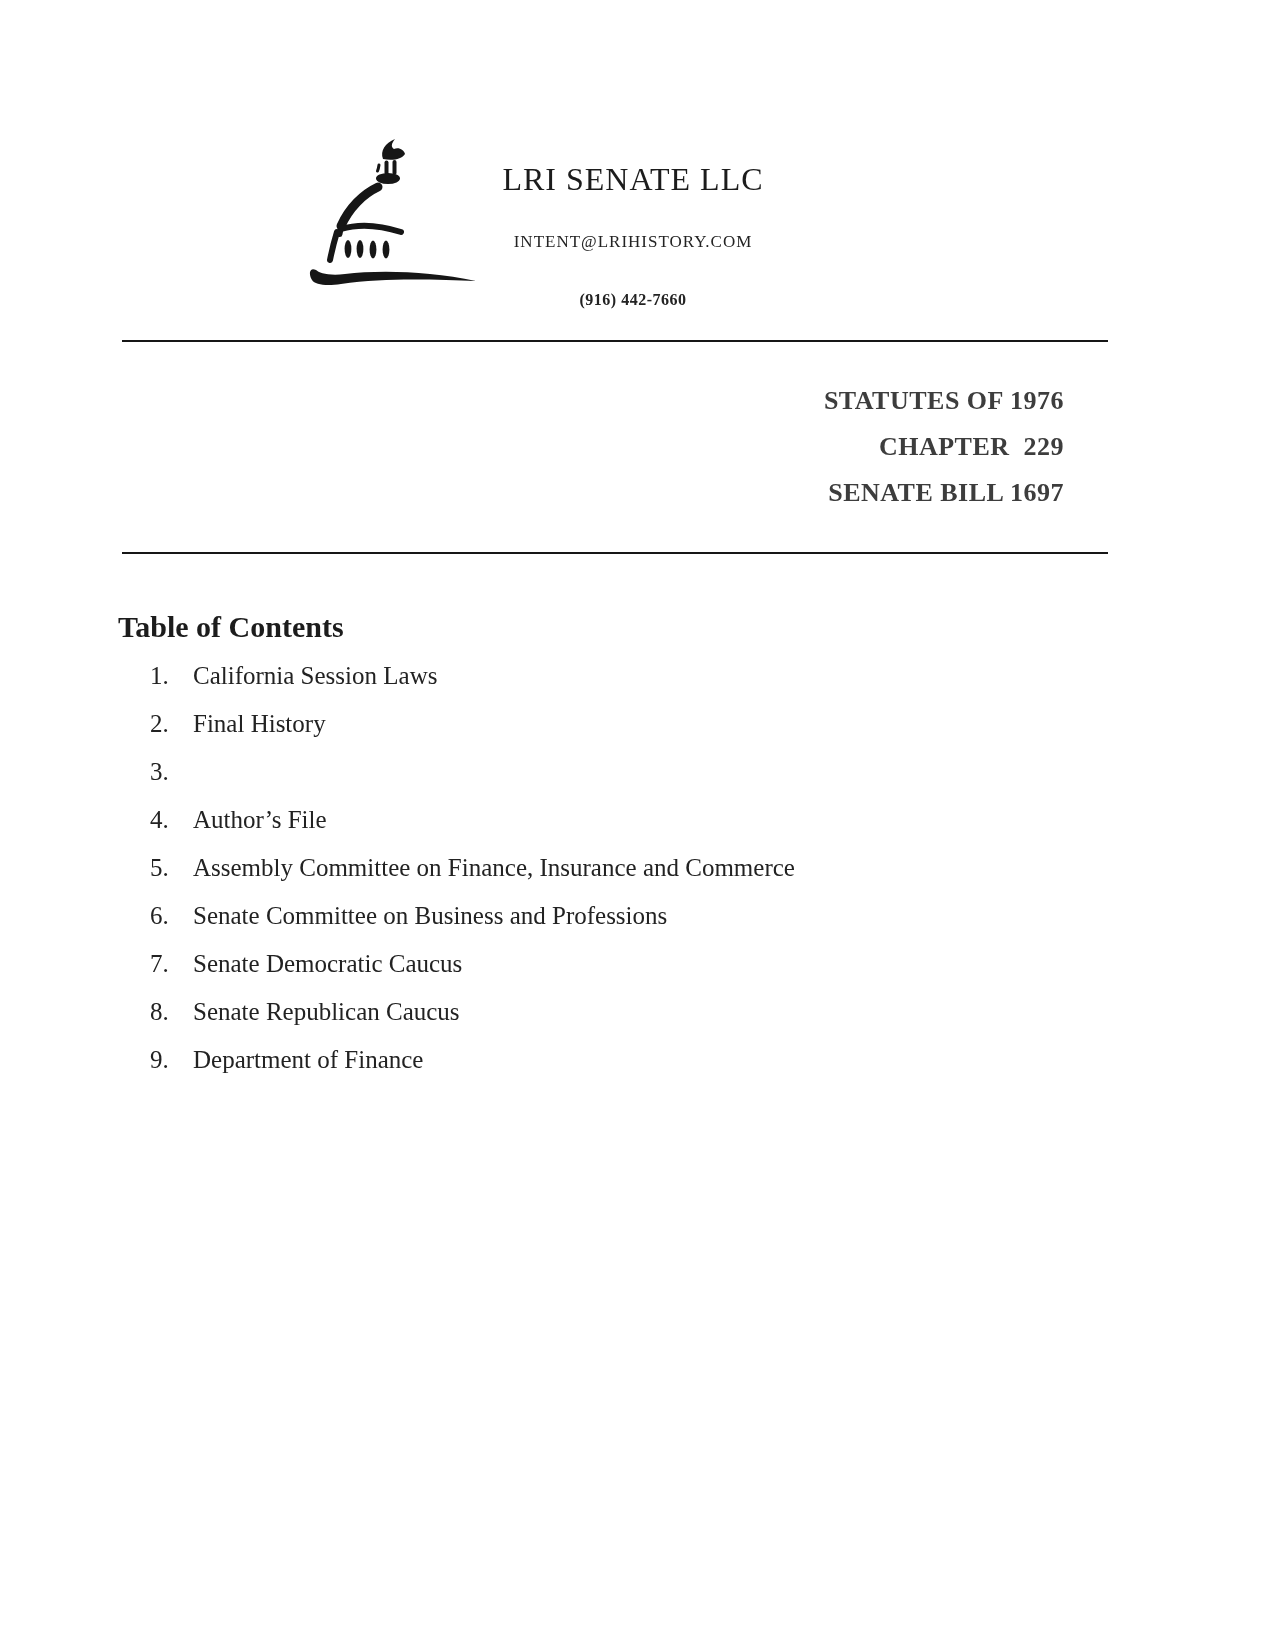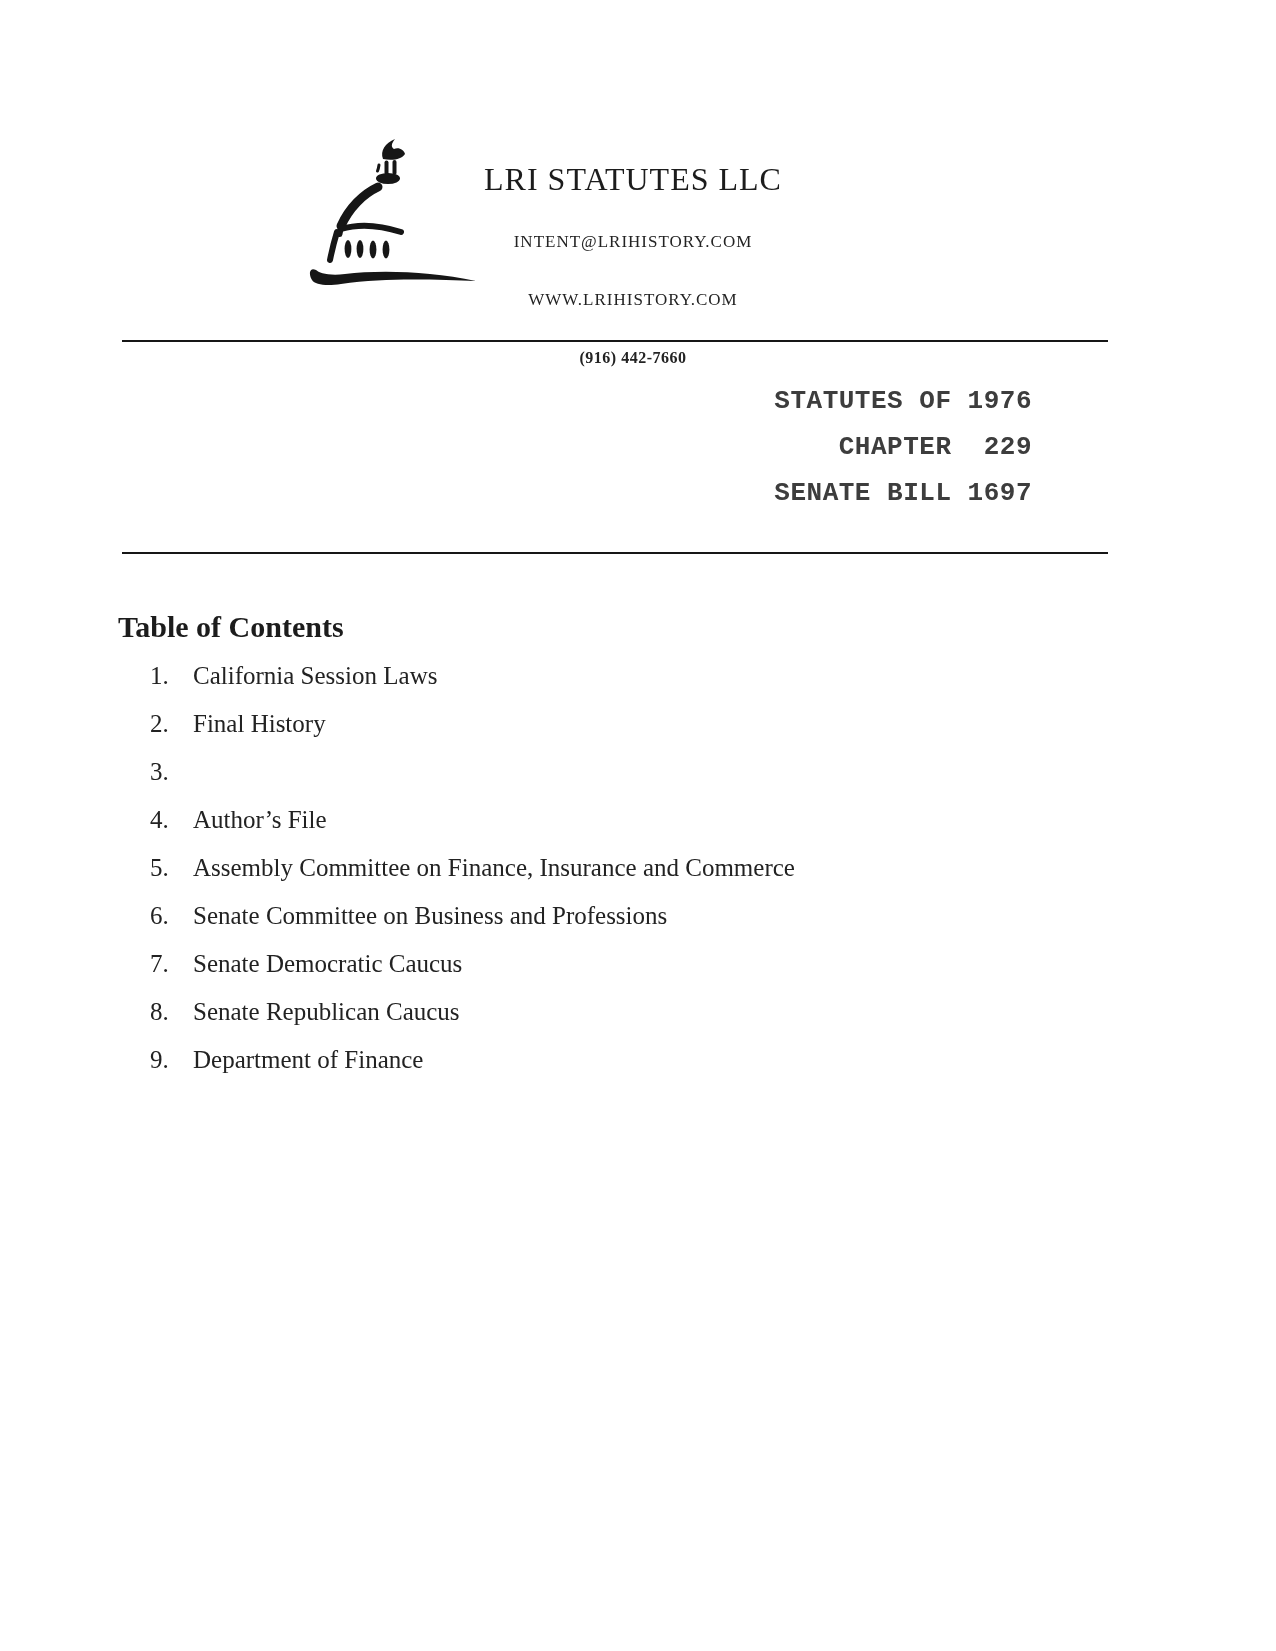--- a/index.html
+++ b/index.html
@@ -57,24 +57,23 @@
     width: 986px;
     height: 2px;
     background: #161616;
   }
   .rule-top { top: 340px; }
   .rule-bottom { top: 552px; }
 
   
   .reference {
     position: absolute;
-    right: 244px;
+    right: 212px;
     top: 378px;
     text-align: right;
-    font-family: Liberation Mono, monospace;
   }
   .reference-line {
     font-size: 26px;
     font-weight: bold;
     line-height: 46px;
     letter-spacing: 0.5px;
     color: #3d3d3d;
     white-space: pre;
   }
 
@@ -135,23 +134,22 @@
         <ellipse cx="49" cy="125" rx="3.4" ry="9" fill="#161616" stroke="none"></ellipse>
         <ellipse cx="61" cy="125" rx="3.4" ry="9" fill="#161616" stroke="none"></ellipse>
         <ellipse cx="74" cy="125.5" rx="3.4" ry="9" fill="#161616" stroke="none"></ellipse>
         <ellipse cx="87" cy="125.5" rx="3.4" ry="9" fill="#161616" stroke="none"></ellipse>
 
         <path d="M177 157 C130 147 80 146 46 150 C30 152 20 149 17 146 C11 143 9 149 13 156 C16 161 28 162 42 160 C90 153 140 156 177 157 Z" fill="#161616" stroke="none"></path>
       </g>
     </svg>
 
     <div class="letterhead-text">
-      <div class="company">LRI STATUTES LLC</div>
+      <div class="company">LRI SENATE LLC</div>
       <div class="contact">INTENT@LRIHISTORY.COM</div>
-      <div class="contact">WWW.LRIHISTORY.COM</div>
       <div class="contact phone">(916) 442-7660</div>
     </div>
   </header>
 
   <div class="rule rule-top"></div>
 
   <section class="reference">
     <div class="reference-line">STATUTES OF 1976</div>
     <div class="reference-line">CHAPTER  229</div>
     <div class="reference-line">SENATE BILL 1697</div>

